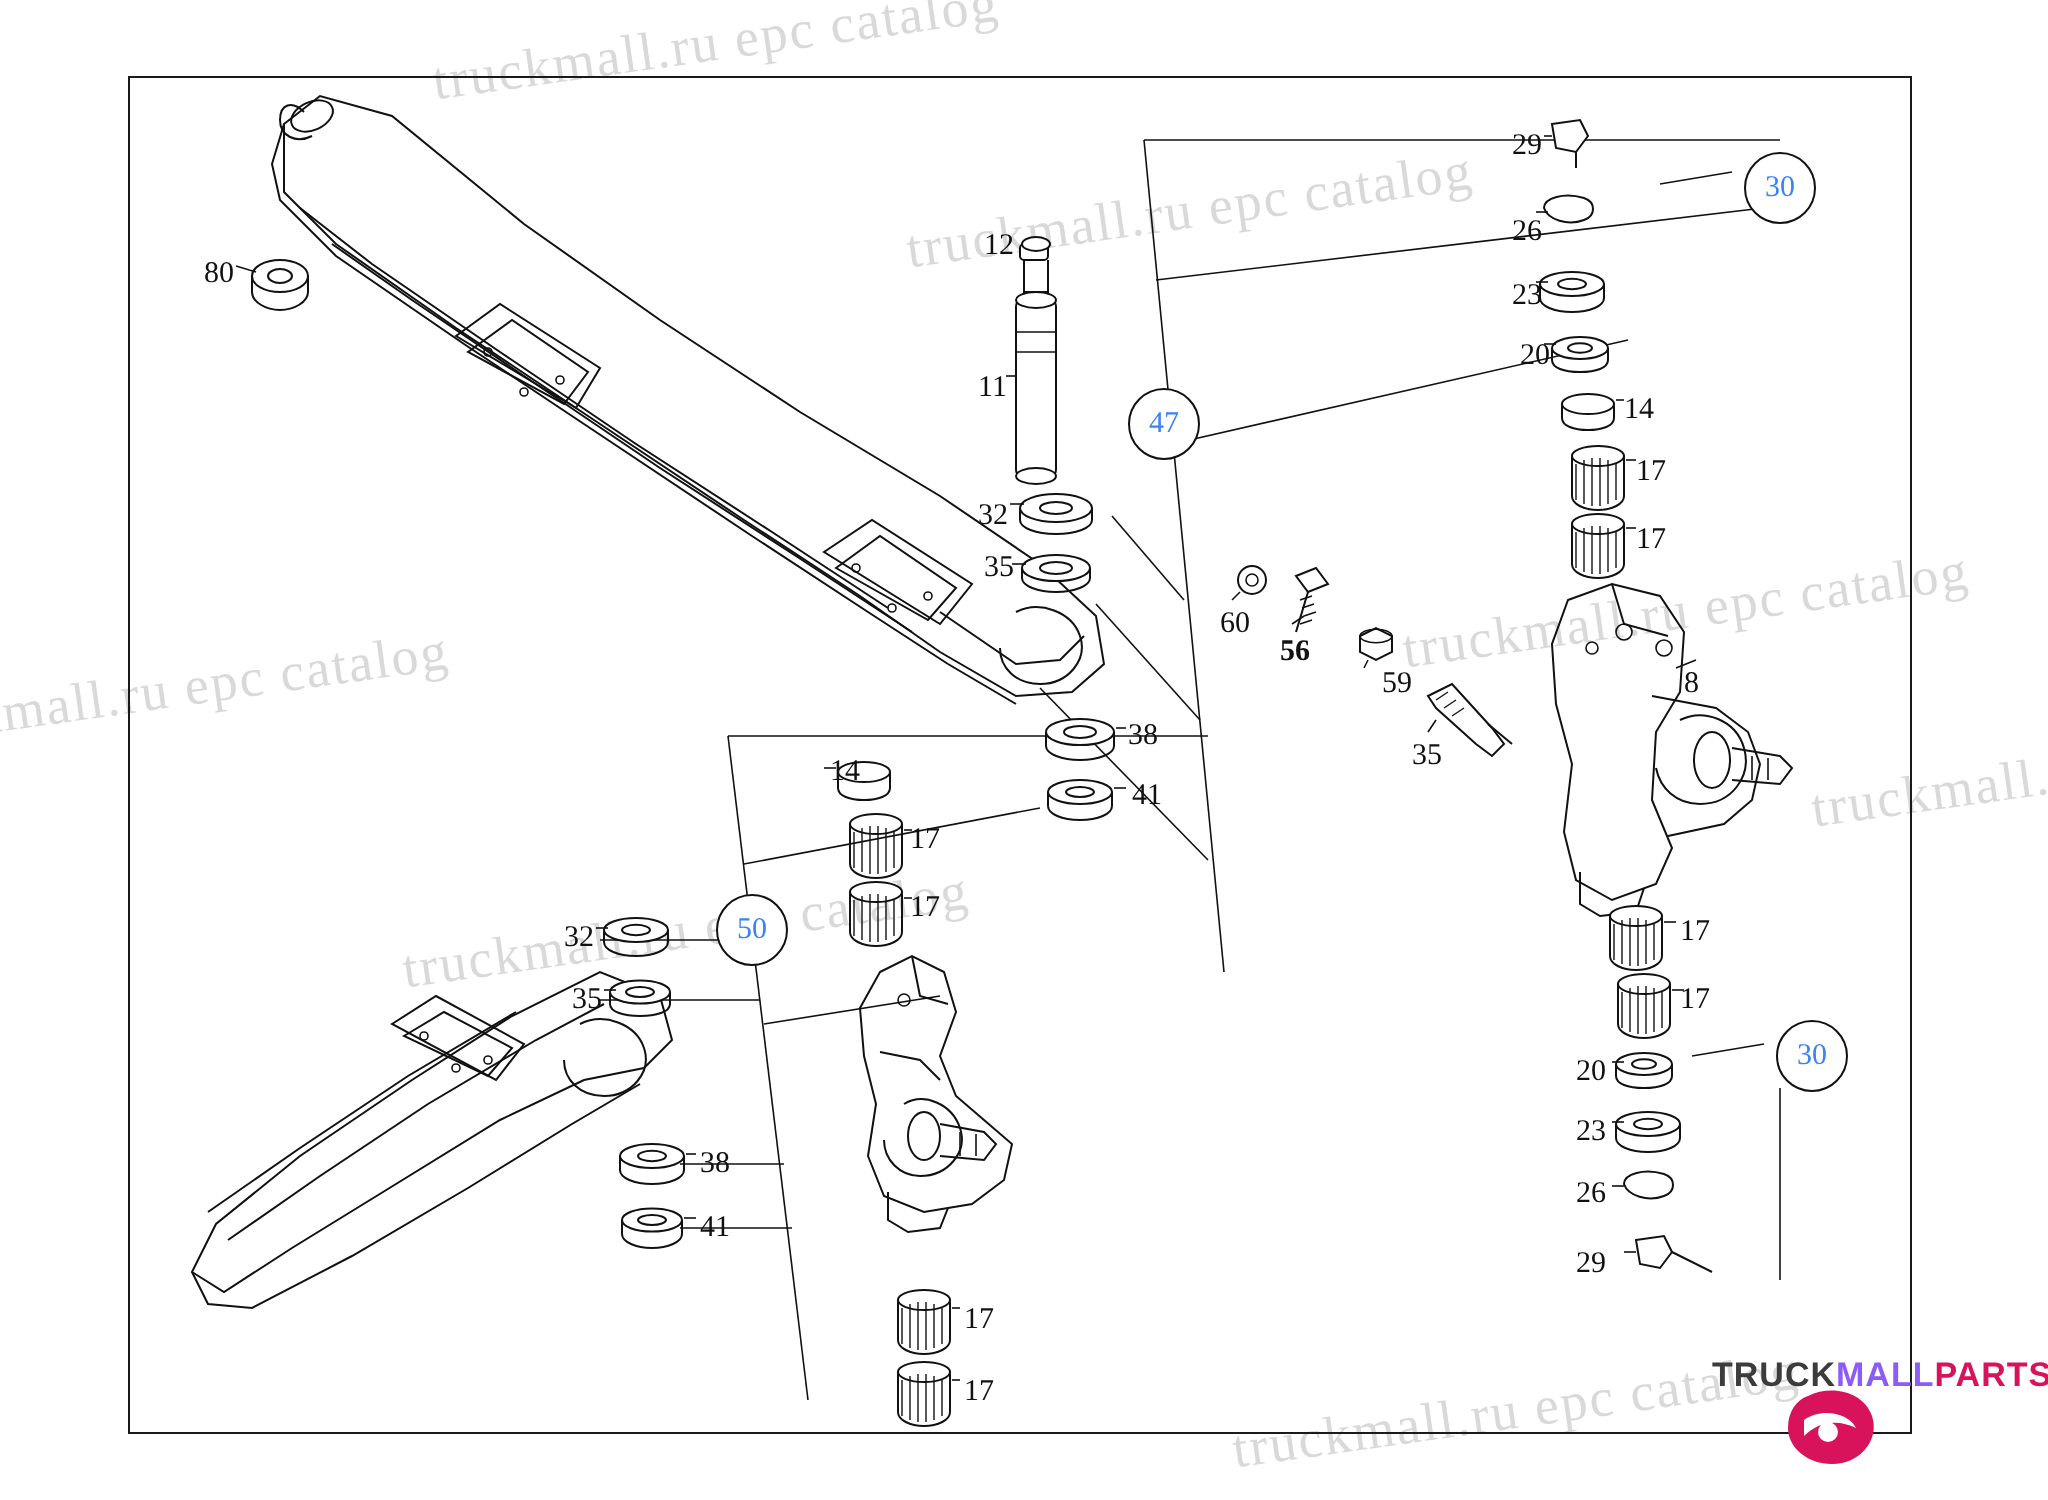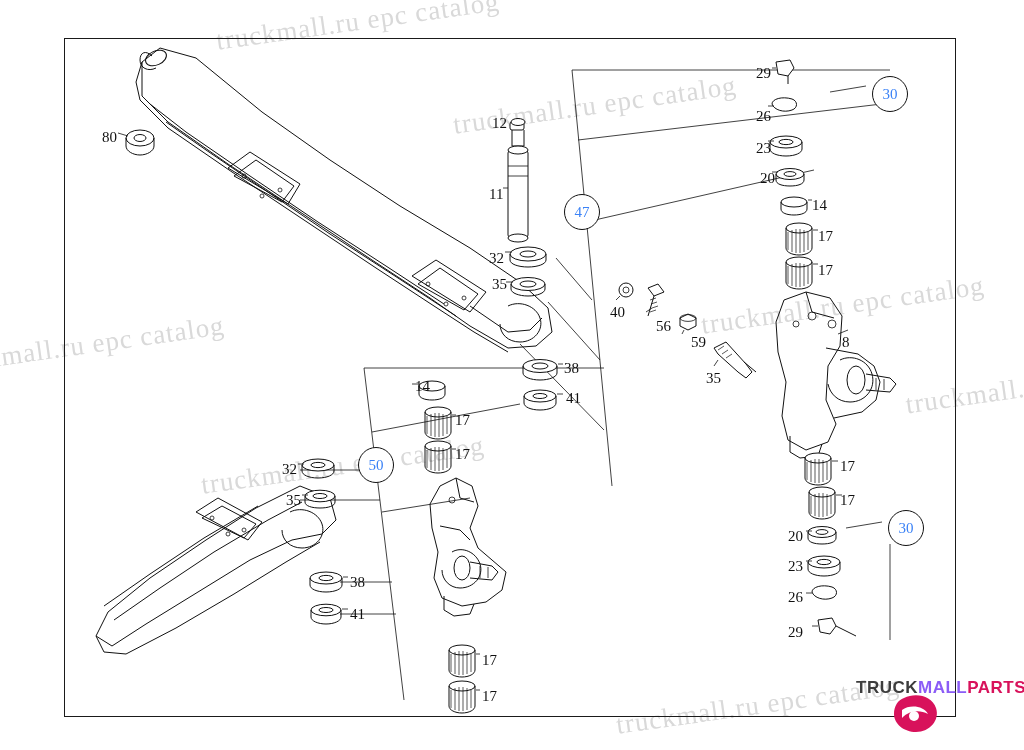--- a/index.html
+++ b/index.html
@@ -450,22 +450,22 @@
       <div class="callout" style="left: 566px; top: 390px;">41</div>
       <div class="circle-callout" style="left: 564px; top: 194px;">47</div>
       <div class="callout" style="left: 756px; top: 65px;">29</div>
       <div class="callout" style="left: 756px; top: 108px;">26</div>
       <div class="callout" style="left: 756px; top: 140px;">23</div>
       <div class="callout" style="left: 760px; top: 170px;">20</div>
       <div class="callout" style="left: 812px; top: 197px;">14</div>
       <div class="callout" style="left: 818px; top: 228px;">17</div>
       <div class="callout" style="left: 818px; top: 262px;">17</div>
       <div class="circle-callout" style="left: 872px; top: 76px;">30</div>
-      <div class="callout" style="left: 610px; top: 304px;">40</div>
-      <div class="callout" style="left: 656px; top: 318px;">56</div>
+      <div class="callout" style="left: 610px; top: 304px;">60</div>
+      <div class="callout" style="left: 640px; top: 318px; font-weight: bold;">56</div>
       <div class="callout" style="left: 691px; top: 334px;">59</div>
       <div class="callout" style="left: 706px; top: 370px;">35</div>
       <div class="callout" style="left: 842px; top: 334px;">8</div>
       <div class="callout" style="left: 840px; top: 458px;">17</div>
       <div class="callout" style="left: 840px; top: 492px;">17</div>
       <div class="callout" style="left: 788px; top: 528px;">20</div>
       <div class="callout" style="left: 788px; top: 558px;">23</div>
       <div class="callout" style="left: 788px; top: 589px;">26</div>
       <div class="callout" style="left: 788px; top: 624px;">29</div>
       <div class="circle-callout" style="left: 888px; top: 510px;">30</div>

